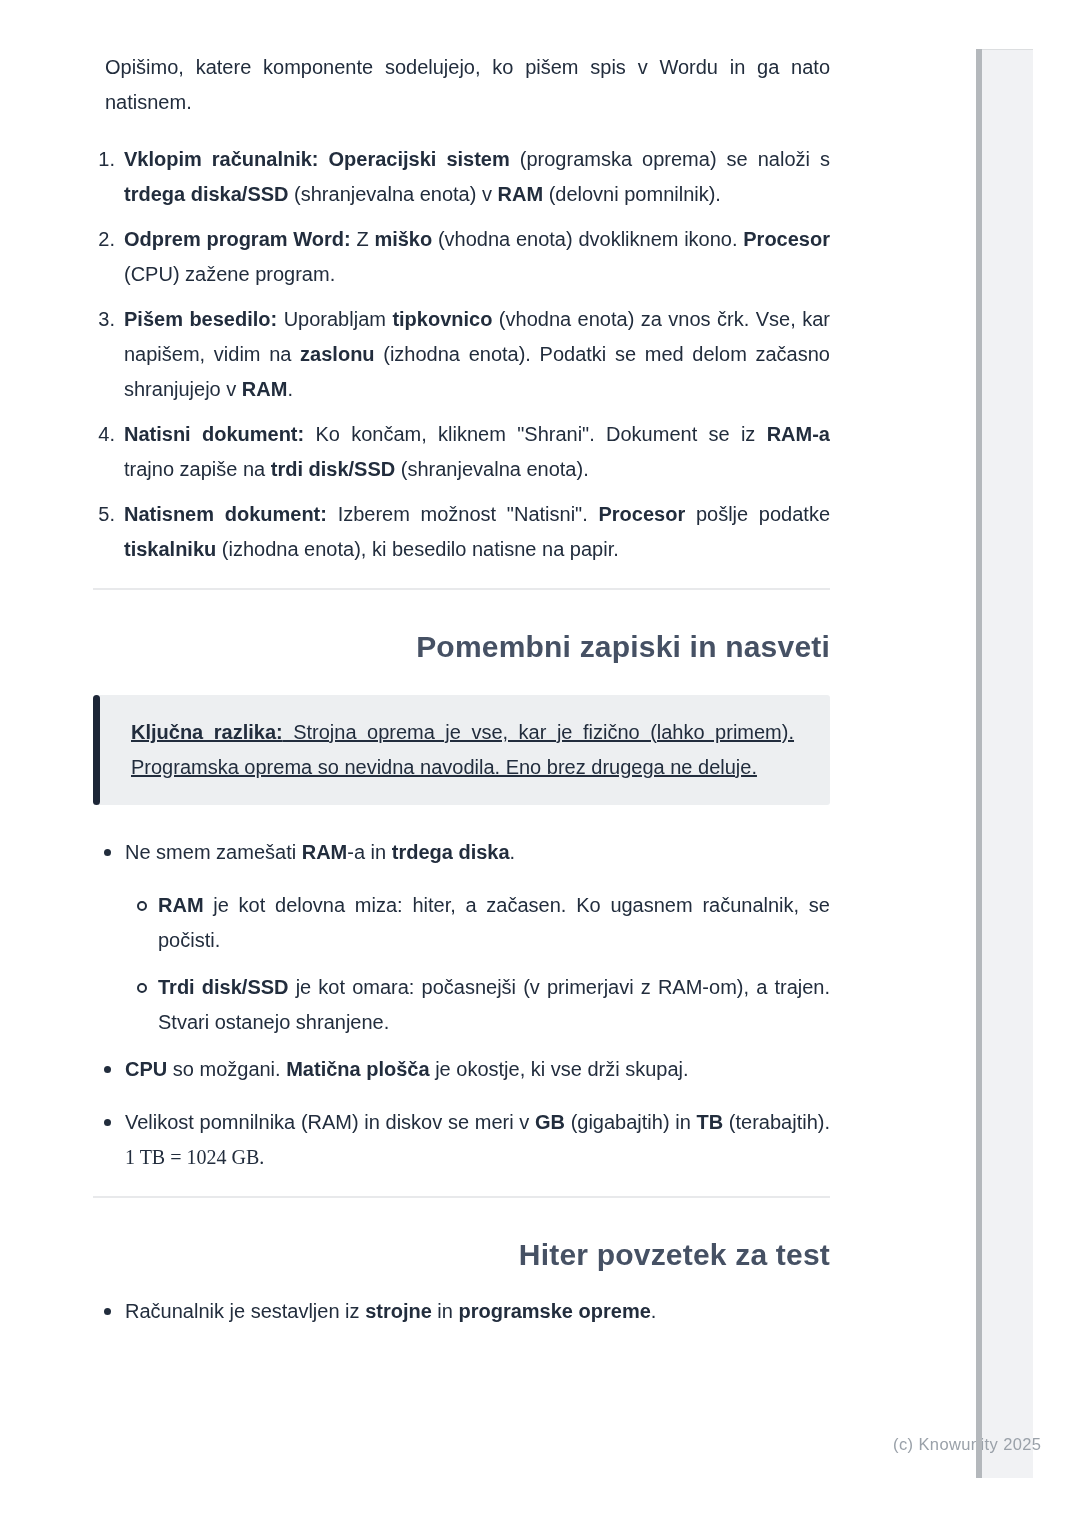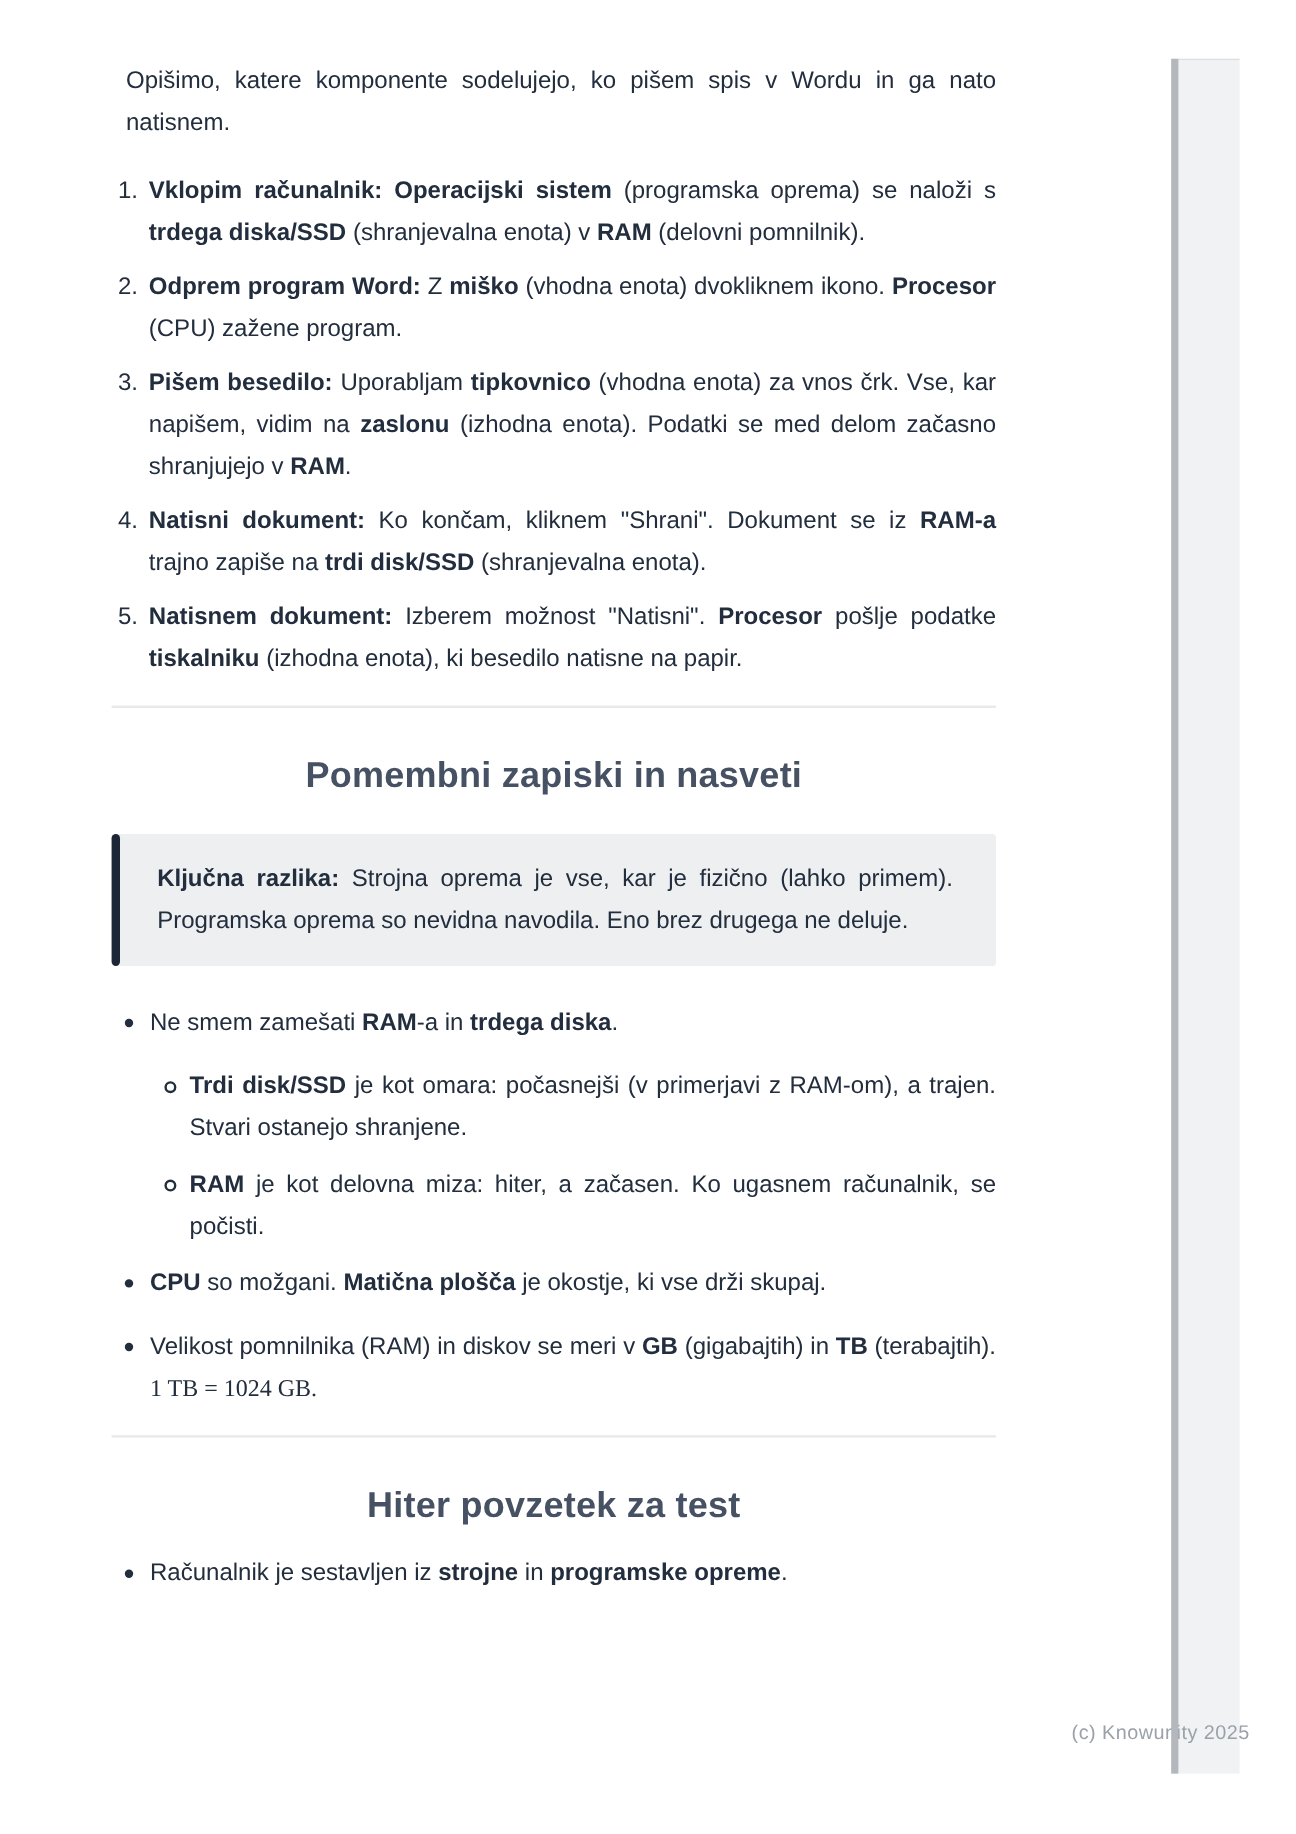--- a/index.html
+++ b/index.html
@@ -35,38 +35,38 @@
     border: 0;
     border-top: 2px solid #e8e9eb;
     margin: 21px 0 0 0;
   }
   h2.heading {
     font-size: 30px;
     line-height: 44px;
     font-weight: 700;
     color: #465164;
     margin: 35px 0 0 0;
-    text-align: center;
+    text-align: right;
     letter-spacing: 0.2px;
   }
   .callout {
     position: relative;
     margin-top: 26px;
     background: #edeff1;
     border-radius: 3px;
     padding: 20px 36px 20px 38px;
   }
   .callout-bar {
     position: absolute;
     left: 0; top: 0; bottom: 0;
     width: 7px;
     background: #1d2637;
     border-radius: 4px;
   }
-  .callout-text { margin: 0; text-align: justify; }
+  .callout-text { margin: 0; text-align: justify; text-decoration: underline; }
 
   .ulist { margin-top: 30px; }
   .ulist-summary { margin-top: 17px; }
   .lvl1 { margin-bottom: 18px; }
   .lvl2 { margin-left: 33px; margin-bottom: 12px; }
   .marker {
     flex: none;
     width: 32px;
     height: 35px;
     display: flex;
@@ -156,27 +156,27 @@
         <div class="li lvl1">
           <span class="marker">
             <span class="dot"></span>
           </span>
           <div class="li-text"><span>Ne smem zamešati </span><span class="b">RAM</span><span>-a in </span><span class="b">trdega diska</span><span>.</span></div>
         </div>
         <div class="li lvl2">
           <span class="marker">
             <span class="ring"></span>
           </span>
+          <div class="li-text"><span class="b">RAM</span><span> je kot delovna miza: hiter, a začasen. Ko ugasnem računalnik, se počisti.</span></div>
+        </div>
+        <div class="li lvl2">
+          <span class="marker">
+            <span class="ring"></span>
+          </span>
           <div class="li-text"><span class="b">Trdi disk/SSD</span><span> je kot omara: počasnejši (v primerjavi z RAM-om), a trajen. Stvari ostanejo shranjene.</span></div>
-        </div>
-        <div class="li lvl2">
-          <span class="marker">
-            <span class="ring"></span>
-          </span>
-          <div class="li-text"><span class="b">RAM</span><span> je kot delovna miza: hiter, a začasen. Ko ugasnem računalnik, se počisti.</span></div>
         </div>
         <div class="li lvl1">
           <span class="marker">
             <span class="dot"></span>
           </span>
           <div class="li-text"><span class="b">CPU</span><span> so možgani. </span><span class="b">Matična plošča</span><span> je okostje, ki vse drži skupaj.</span></div>
         </div>
         <div class="li lvl1">
           <span class="marker">
             <span class="dot"></span>

